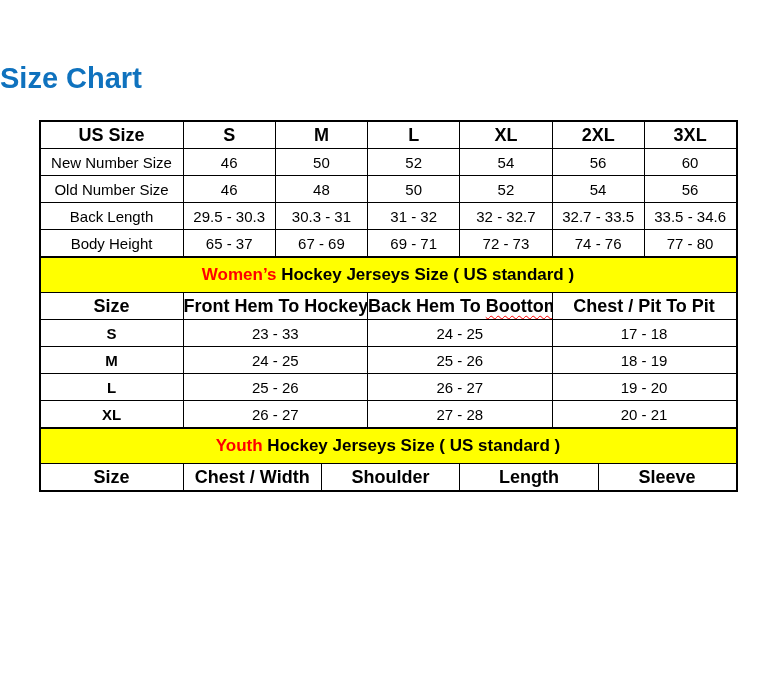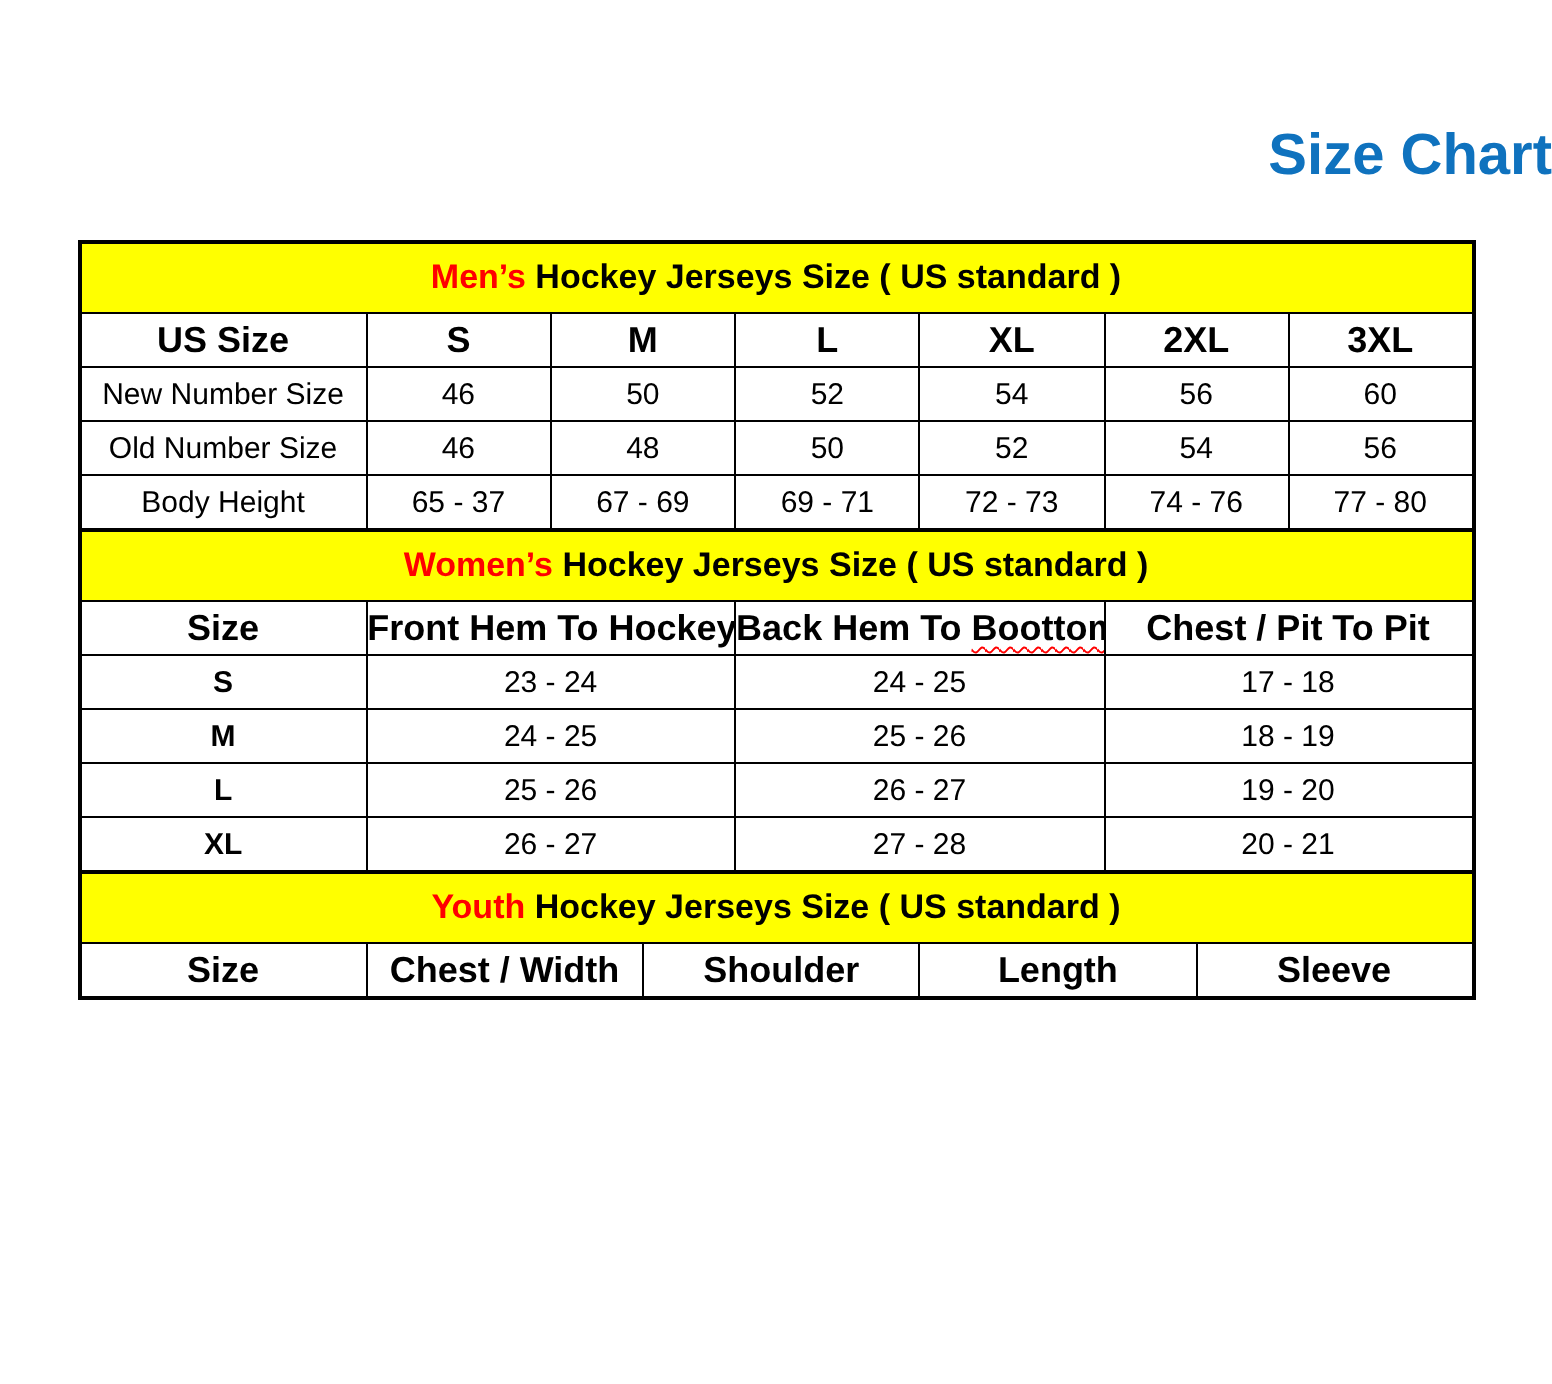--- a/index.html
+++ b/index.html
@@ -4,21 +4,21 @@
 <style>
   html, body { margin: 0; padding: 0; }
   body {
     width: 776px; height: 692px;
     background: #ffffff;
     font-family: "Liberation Sans", sans-serif;
     overflow: hidden;
   }
   .page-title {
     margin: 60px 0 0 0;
-    text-align: right;
+    text-align: left;
     font-size: 29px;
     line-height: 36px;
     font-weight: 700;
     color: var(--title-blue, #0F72BE);
   }
   .tables-wrap { width: 699px; margin: 24px auto 0 auto; }
 
   table.size-table {
     width: 100%;
     border-collapse: collapse;
@@ -68,23 +68,20 @@
       <colgroup>
         <col class="label-col">
         <col>
         <col>
         <col>
         <col>
         <col>
         <col>
       </colgroup>
     <thead>
-      <tr class="banner-row">
-        <th class="banner-cell" colspan="7"><span class="banner-accent">Men’s</span><span class="banner-rest"> Hockey Jerseys Size ( US standard )</span></th>
-      </tr>
       <tr class="header-row">
           <th>US Size</th>
           <th>S</th>
           <th>M</th>
           <th>L</th>
           <th>XL</th>
           <th>2XL</th>
           <th>3XL</th>
         </tr>
     </thead>
@@ -99,20 +96,29 @@
           <td>60</td>
         </tr>
         <tr>
           <td class="row-label">Old Number Size</td>
           <td>46</td>
           <td>48</td>
           <td>50</td>
           <td>52</td>
           <td>54</td>
           <td>56</td>
+        </tr>
+        <tr>
+          <td class="row-label">Back Length</td>
+          <td>29.5 - 30.3</td>
+          <td>30.3 - 31</td>
+          <td>31 - 32</td>
+          <td>32 - 32.7</td>
+          <td>32.7 - 33.5</td>
+          <td>33.5 - 34.6</td>
         </tr>
         <tr>
           <td class="row-label">Body Height</td>
           <td>65 - 37</td>
           <td>67 - 69</td>
           <td>69 - 71</td>
           <td>72 - 73</td>
           <td>74 - 76</td>
           <td>77 - 80</td>
         </tr>
@@ -133,21 +139,21 @@
       <tr class="header-row">
           <th>Size</th>
           <th>Front Hem To Hockey</th>
           <th>Back Hem To <span class="squiggle">Boottom</span></th>
           <th>Chest / Pit To Pit</th>
         </tr>
     </thead>
     <tbody>
         <tr>
           <td class="row-label bold">S</td>
-          <td>23 - 24</td>
+          <td>23 - 33</td>
           <td>24 - 25</td>
           <td>17 - 18</td>
         </tr>
         <tr>
           <td class="row-label bold">M</td>
           <td>24 - 25</td>
           <td>25 - 26</td>
           <td>18 - 19</td>
         </tr>
         <tr>

